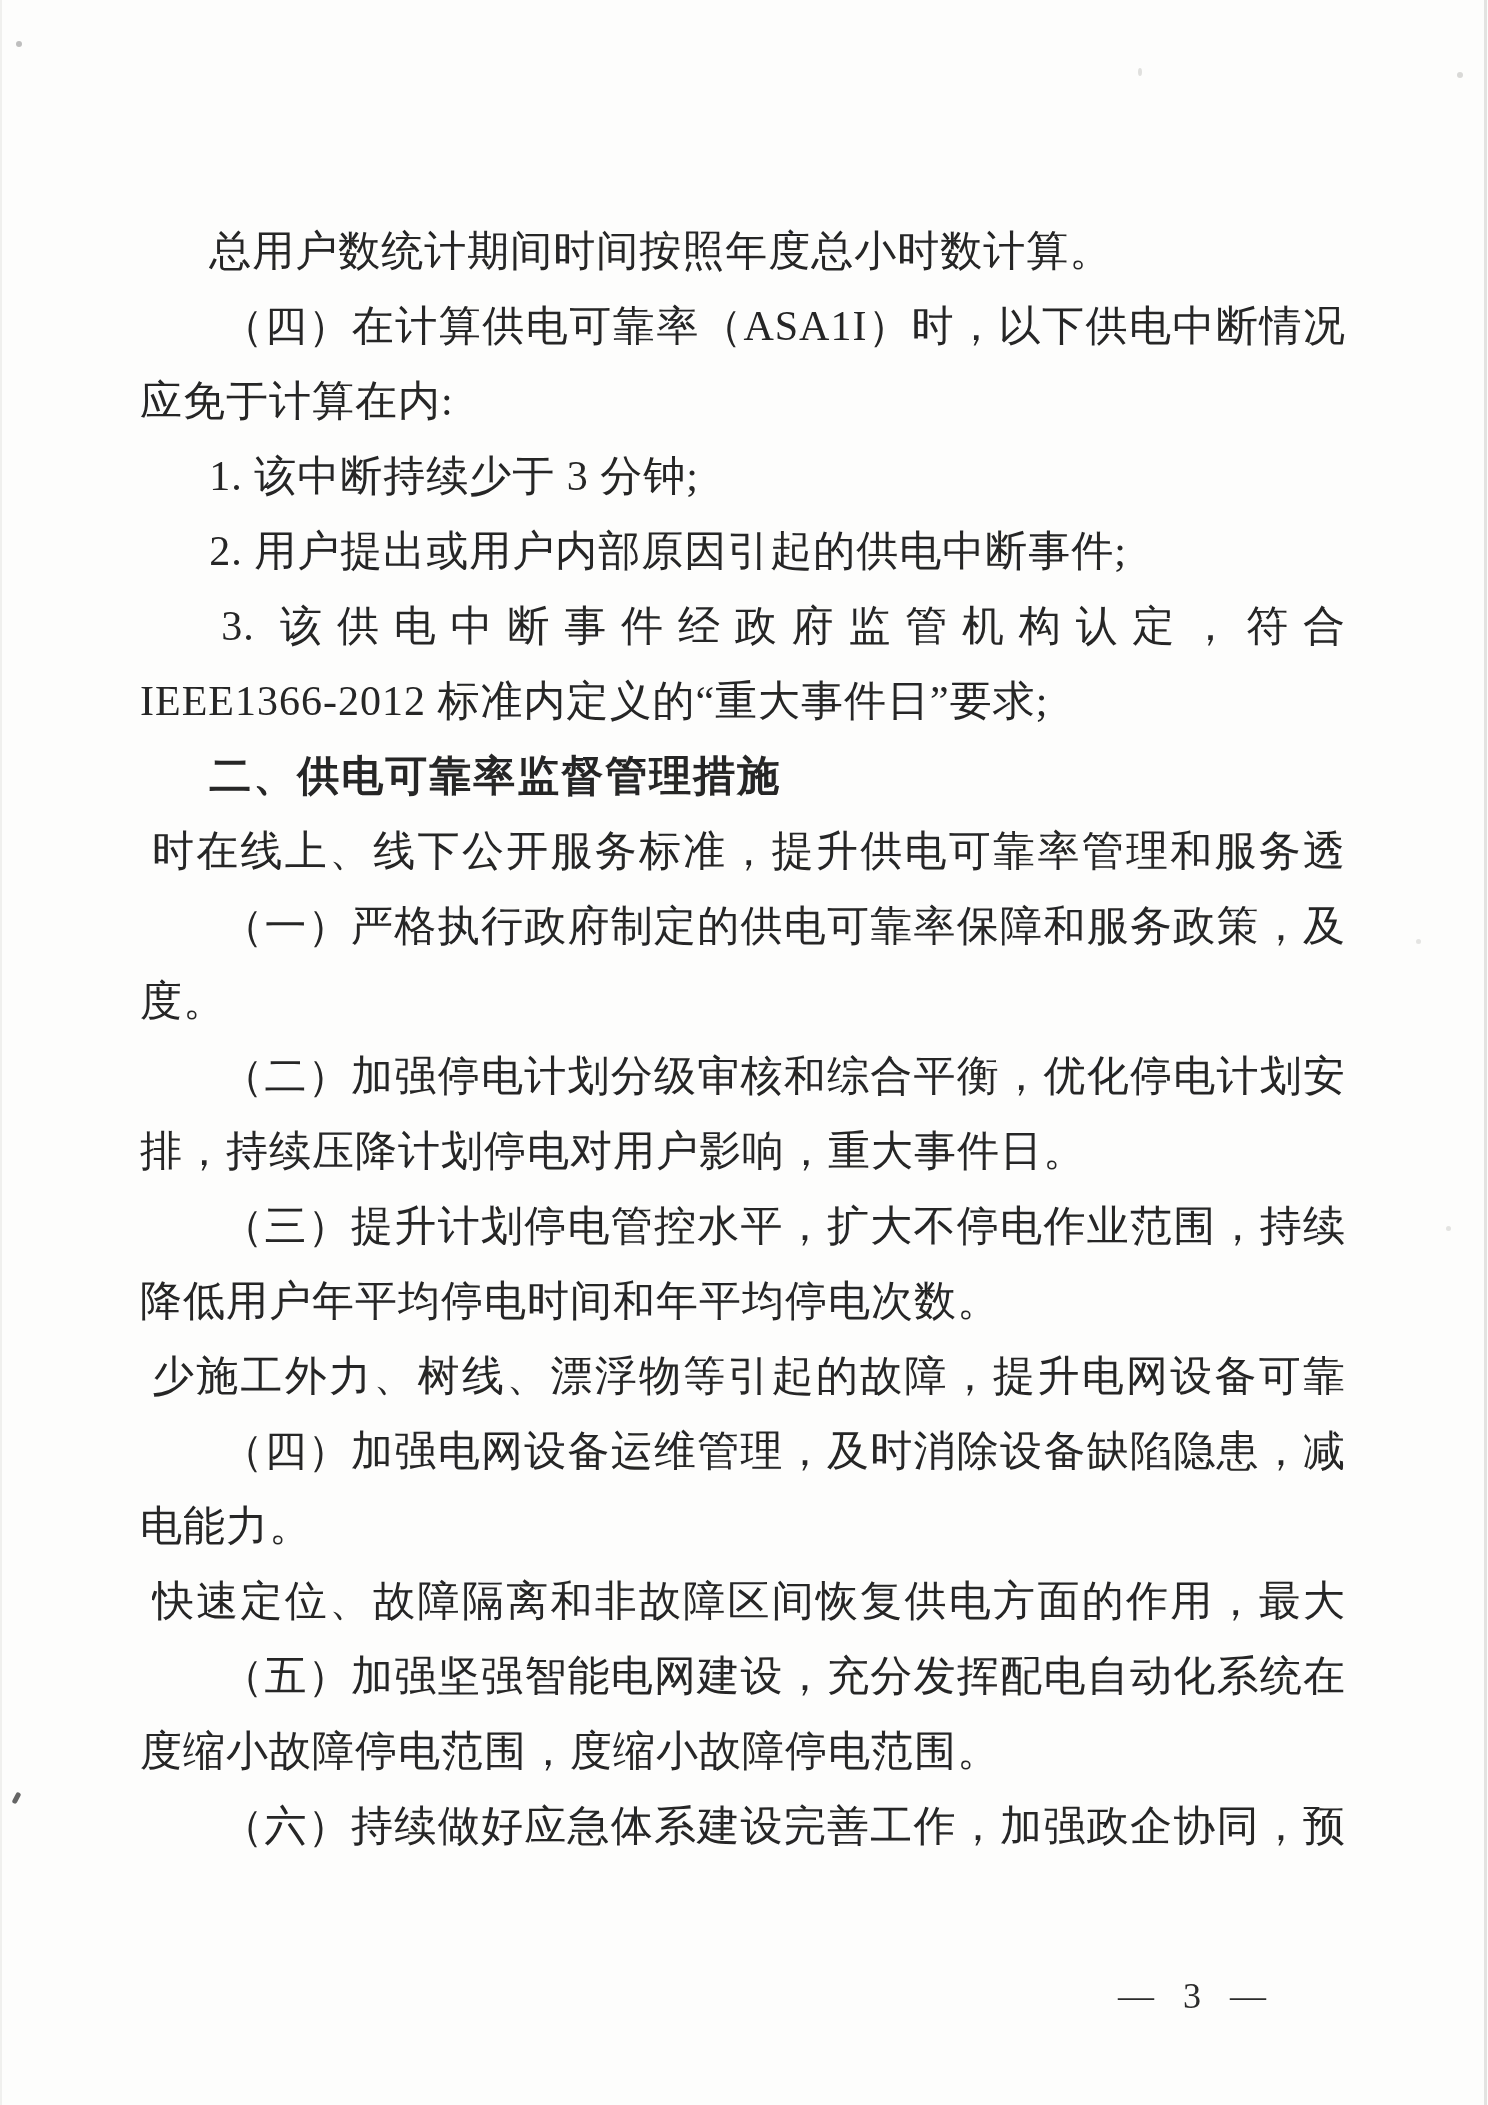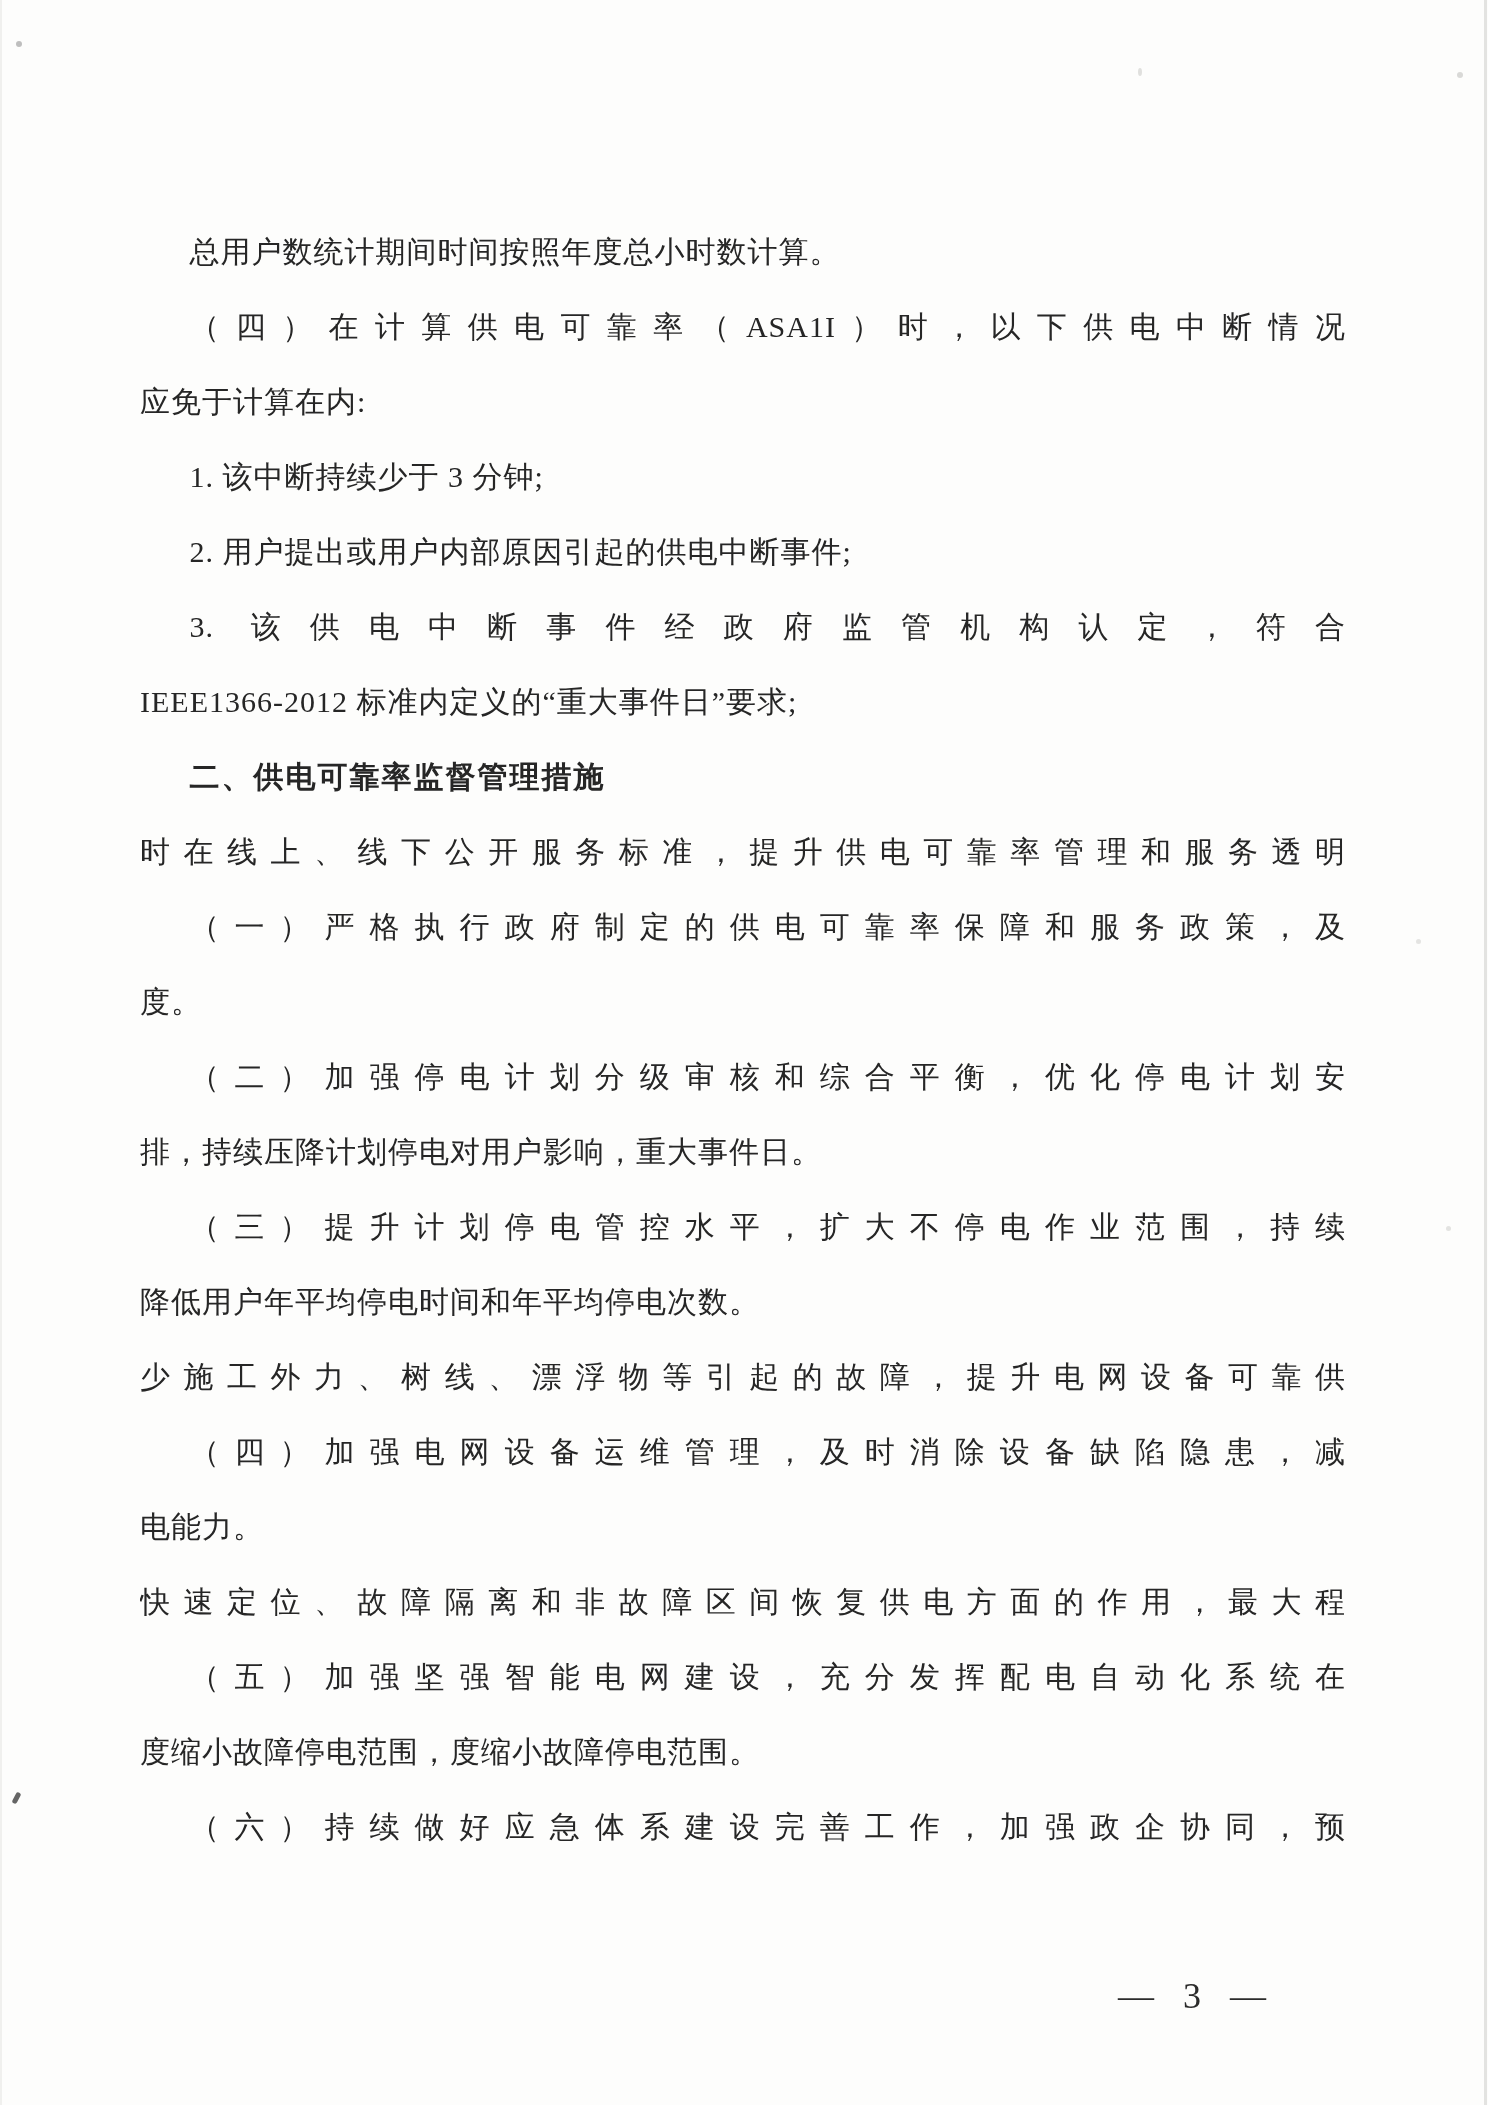--- a/index.html
+++ b/index.html
@@ -45,31 +45,32 @@
   .speck.s6 { left: 1446px; top: 1226px;width: 5px;  height: 5px;  background: #dcdcda; opacity: .8; }
 
   .content {
     position: absolute;
     left: 140px;
     top: 214px;
     width: 1206px;
     color: #262626;
   }
   .line {
-    font-size: 30px;
+    font-size: 42px;
     line-height: 75px;
     height: 75px;
     letter-spacing: 1px;
     white-space: pre-wrap;
     overflow: hidden;
   }
   .line.indent { text-indent: 1.65em; }
   .line.justify {
     text-align: justify;
     text-align-last: justify;
+    margin-left: 12px;
   }
   .line.bold {
     font-weight: 700;
     letter-spacing: 2px;
   }
   .footer {
     position: absolute;
     left: 1118px;
     top: 1972px;
     width: 150px;

